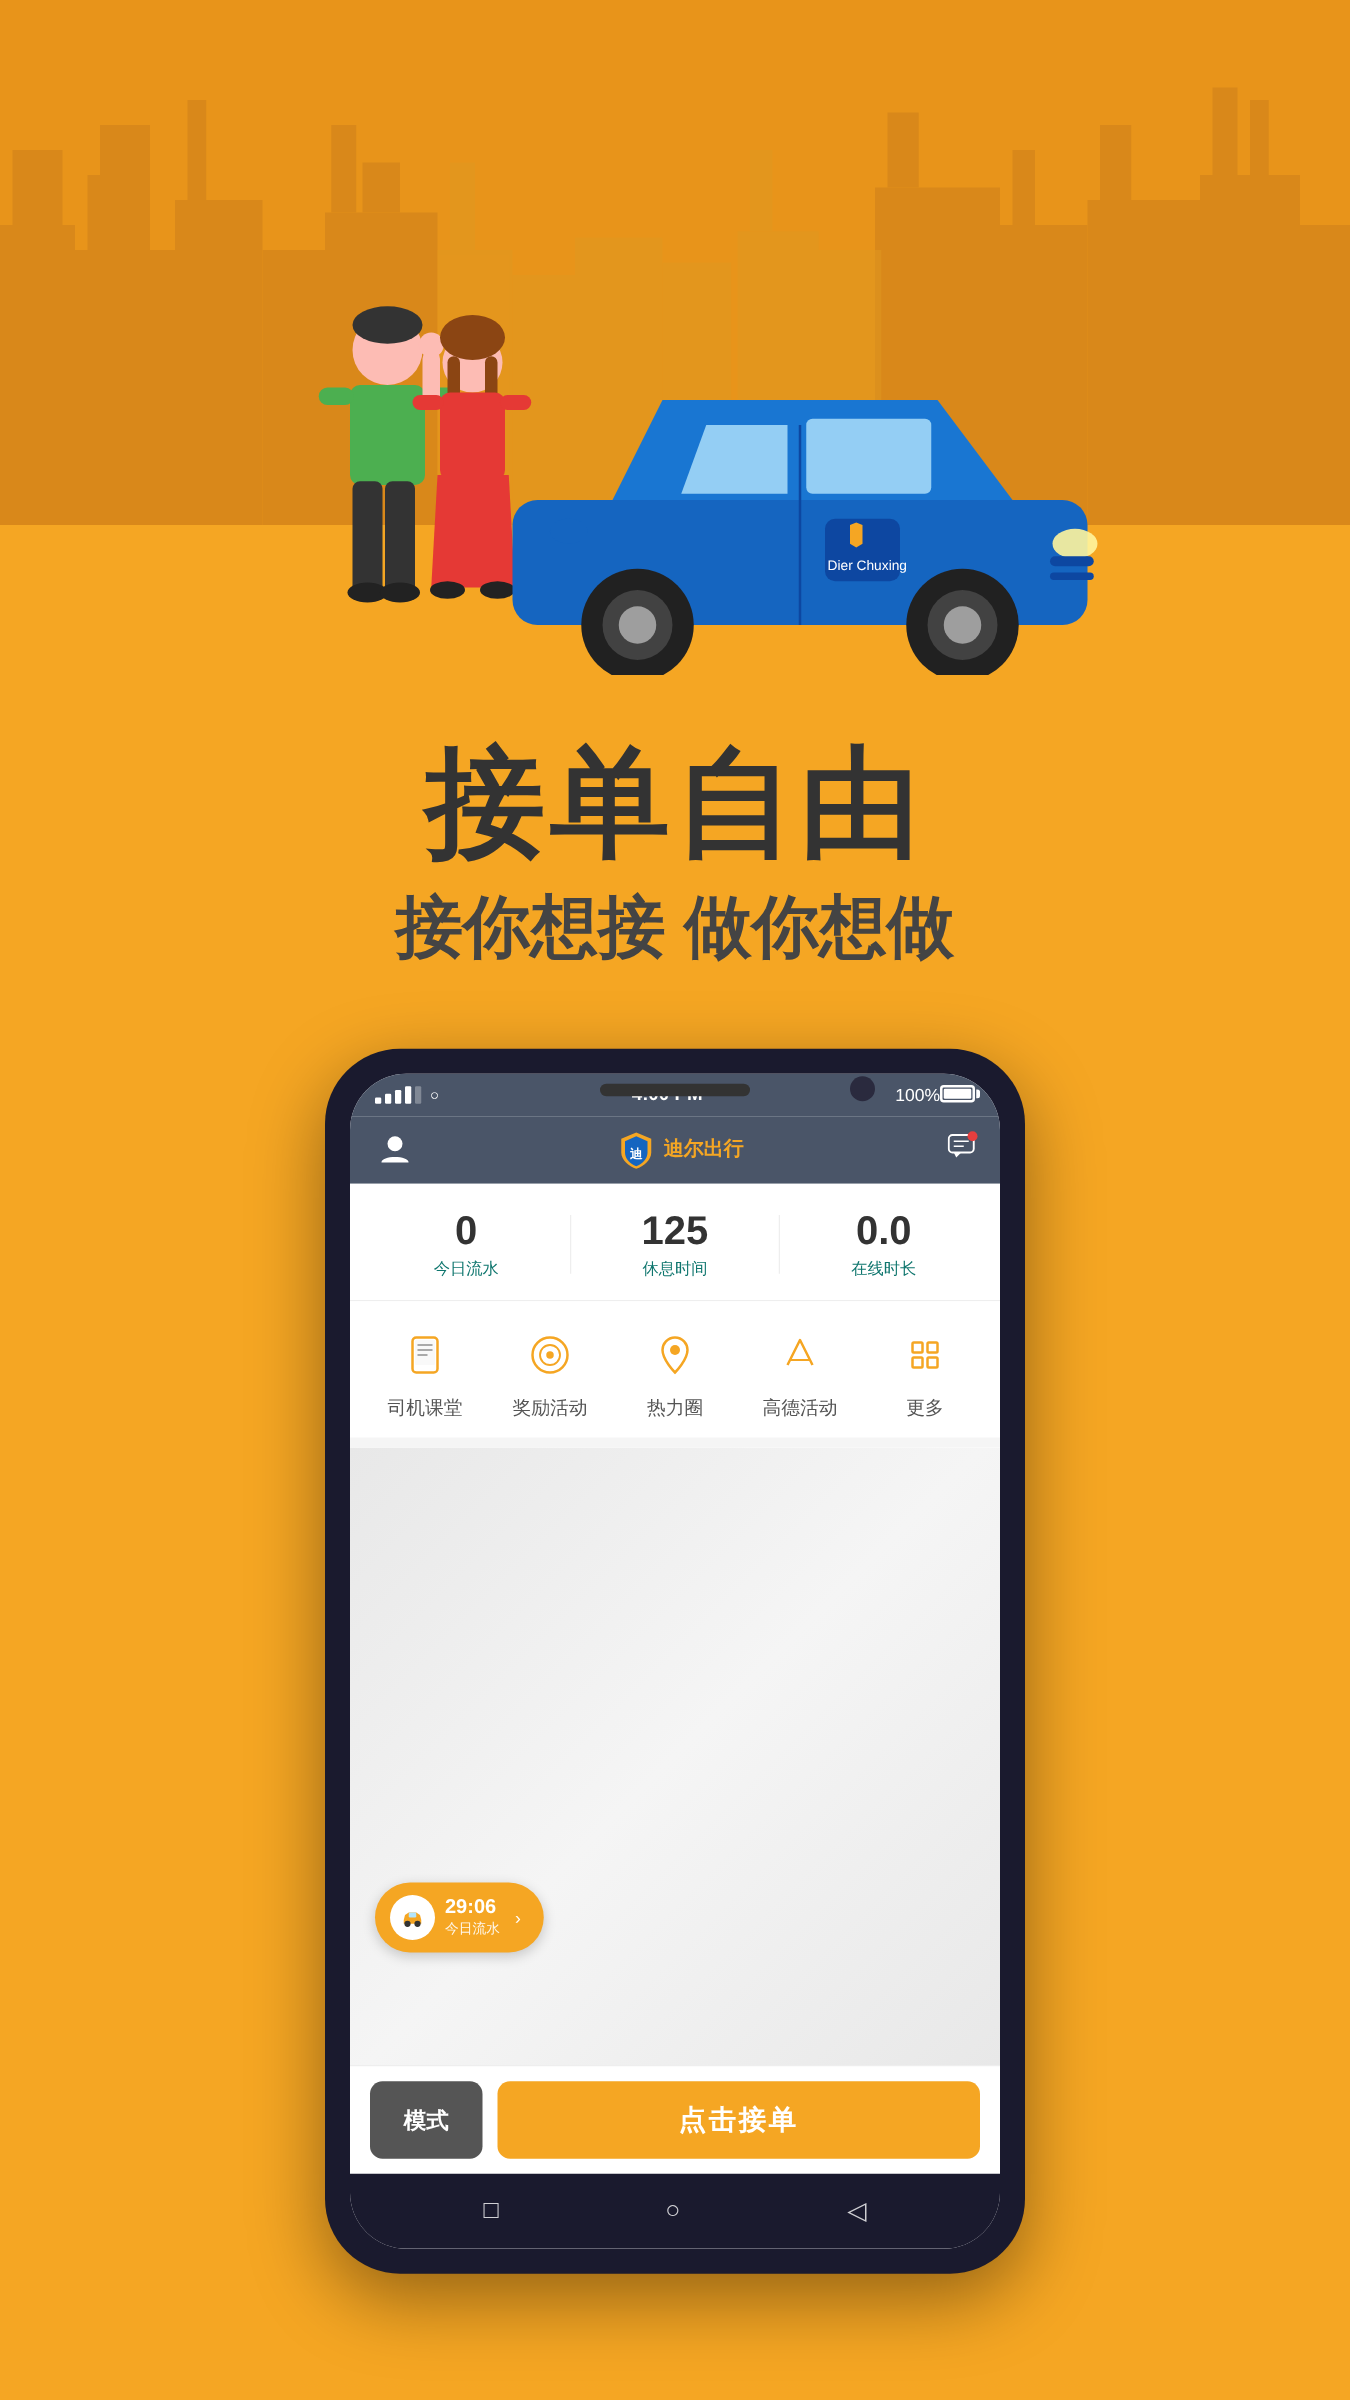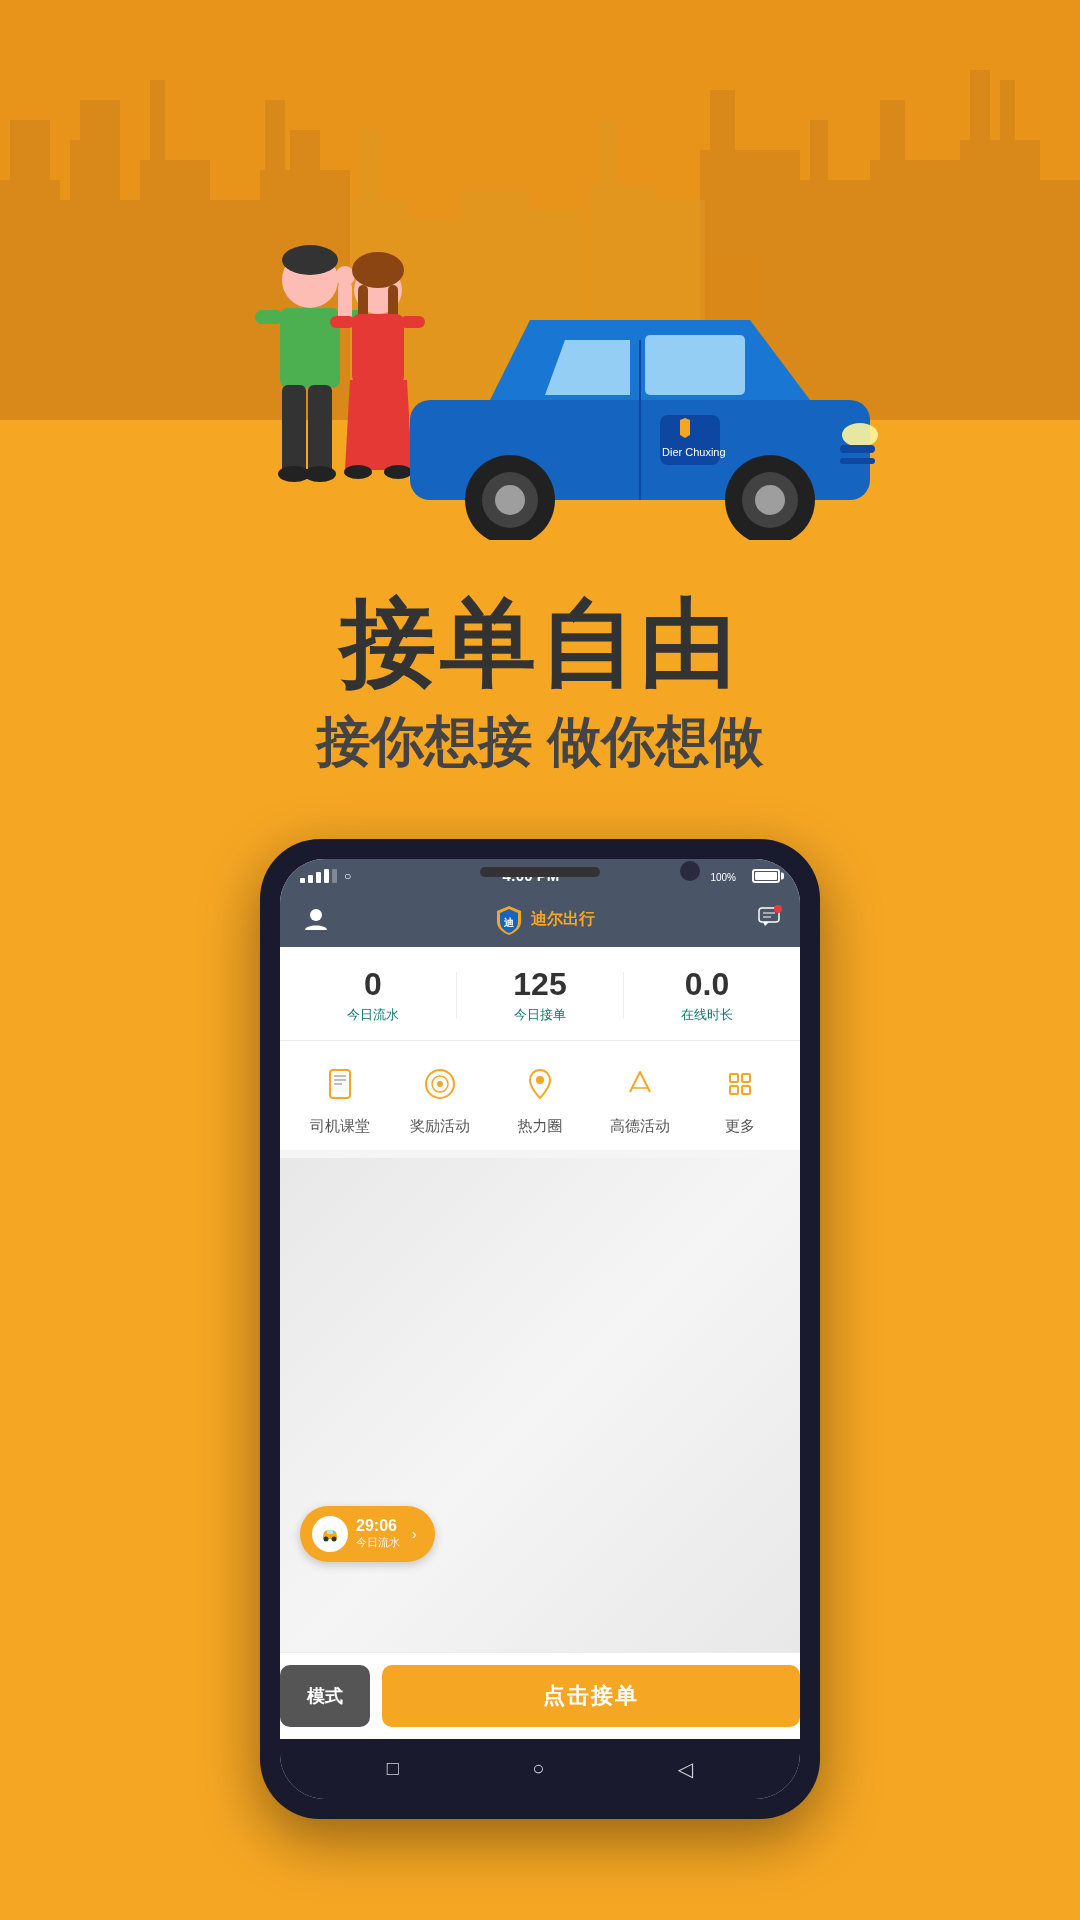--- a/index.html
+++ b/index.html
@@ -152,23 +152,23 @@
       border-radius: 1px;
     }
 
     .status-time {
       font-size: 15px;
       font-weight: 600;
     }
 
     .status-battery {
       display: flex;
-      align-items: flex-end;
-      gap: 16px;
-      font-size: 10px;
+      align-items: flex-start;
+      gap: 0;
+      font-size: 14px;
     }
 
     .battery-icon {
       width: 28px;
       height: 14px;
       border: 2px solid white;
       border-radius: 3px;
       position: relative;
       display: flex;
       align-items: center;
@@ -367,21 +367,21 @@
 
     .break-arrow {
       color: white;
       font-size: 14px;
       margin-left: 4px;
     }
 
     
     .bottom-bar {
       display: flex;
-      padding: 12px 0;
+      padding: 12px 16px;
       gap: 12px;
       background: white;
       border-top: 1px solid #eee;
     }
 
     .mode-btn {
       background: #555;
       color: white;
       border: none;
       border-radius: 10px;
@@ -612,21 +612,21 @@
       </div>
 
       <div class="stats-row">
         <div class="stat-item">
           <div class="stat-value">0</div>
           <div class="stat-label">今日流水</div>
         </div>
         <div class="stat-divider"></div>
         <div class="stat-item">
           <div class="stat-value">125</div>
-          <div class="stat-label">今日接单</div>
+          <div class="stat-label">休息时间</div>
         </div>
         <div class="stat-divider"></div>
         <div class="stat-item">
           <div class="stat-value">0.0</div>
           <div class="stat-label">在线时长</div>
         </div>
       </div>
 
       <div class="icon-grid">
         <div class="icon-item">

